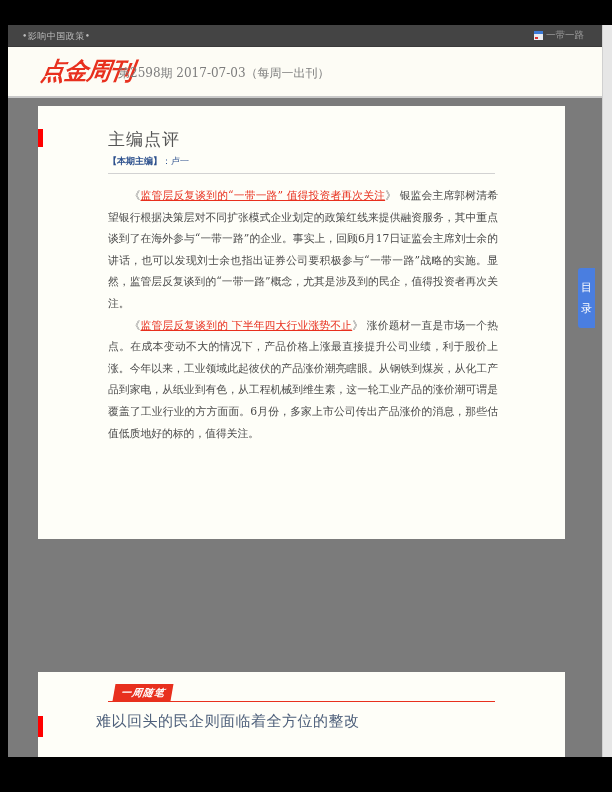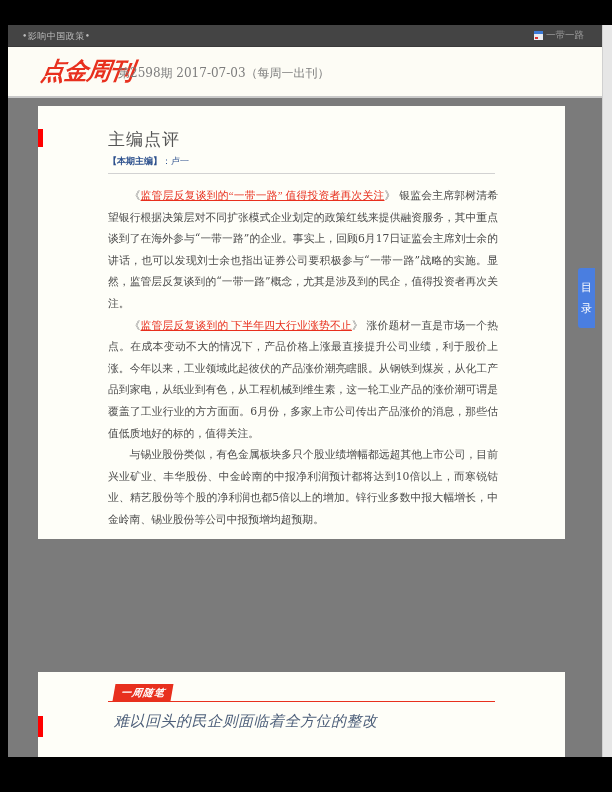--- a/index.html
+++ b/index.html
@@ -30,26 +30,26 @@
 
   .red-marker { position: absolute; left: 0; width: 5px; background: #ff0000; }
 
   .section-title { position: absolute; left: 70px; font-size: 17px; color: #555; letter-spacing: 1px; }
   .editor-line { position: absolute; left: 70px; top: 49px; font-size: 9px; color: #2b4f8c; }
   .editor-line .bracket { font-weight: bold; text-align: right; }
   .divider { position: absolute; left: 70px; top: 67px; width: 387px; height: 1px; background: #d2d2d2; }
 
   .article { position: absolute; left: 70px; top: 79px; width: 390px; font-size: 10.8px; line-height: 21.6px; color: #4a4a4a; text-align: justify; }
   .article p { text-indent: 2em; }
-  .article a { color: #e8301e; text-decoration: underline; font-family: Liberation Serif, serif; }
+  .article a { color: #e8301e; text-decoration: underline; }
   .article .quote { color: #7a7a7a; }
 
   .badge-wrap { position: absolute; left: 70px; top: 12px; width: 387px; height: 18px; border-bottom: 1.5px solid #e8301e; }
   .badge { position: absolute; left: 6px; top: 0; height: 17px; padding: 0 7px; background: #e8301e; color: #fff; font-family: "DejaVu Sans", "Liberation Sans", sans-serif; font-size: 10px; font-weight: bold; font-style: italic; line-height: 17px; transform: skewX(-10deg); letter-spacing: 1px; }
-  .card2-title { position: absolute; left: 76px; top: 40px; font-size: 15px; color: #4d5f7a; letter-spacing: 0.5px; font-style: italic; }
+  .card2-title { position: absolute; left: 58px; top: 40px; font-size: 15px; color: #4d5f7a; letter-spacing: 0.5px; }
 
   .toc-tab { position: absolute; left: 570px; top: 243px; width: 17px; height: 60px; background: #4a7ee0; border-radius: 3px 0 0 3px; color: #fff; font-family: "DejaVu Sans", "Liberation Sans", sans-serif; font-size: 11px; display: flex; flex-direction: column; align-items: center; justify-content: center; gap: 6px; cursor: pointer; }
 </style>
 </head>
 <body>
 
 <div class="top-black"></div>
 <div class="left-black"></div>
 
 <div class="viewport">
@@ -75,21 +75,20 @@
     </div>
     <div class="divider"></div>
 
     <div class="article">
       <p>
         <span class="quote">《</span><a>监管层反复谈到的“一带一路” 值得投资者再次关注</a><span class="quote">》</span><span> 银监会主席郭树清希望银行根据决策层对不同扩张模式企业划定的政策红线来提供融资服务，其中重点谈到了在海外参与“一带一路”的企业。事实上，回顾6月17日证监会主席刘士余的讲话，也可以发现刘士余也指出证券公司要积极参与“一带一路”战略的实施。显然，监管层反复谈到的“一带一路”概念，尤其是涉及到的民企，值得投资者再次关注。</span>
       </p>
       <p>
         <span class="quote">《</span><a>监管层反复谈到的 下半年四大行业涨势不止</a><span class="quote">》</span><span> 涨价题材一直是市场一个热点。在成本变动不大的情况下，产品价格上涨最直接提升公司业绩，利于股价上涨。今年以来，工业领域此起彼伏的产品涨价潮亮瞎眼。从钢铁到煤炭，从化工产品到家电，从纸业到有色，从工程机械到维生素，这一轮工业产品的涨价潮可谓是覆盖了工业行业的方方面面。6月份，多家上市公司传出产品涨价的消息，那些估值低质地好的标的，值得关注。</span>
       </p>
-      <p>与锡业股份类似，有色金属板块多只个股业绩增幅都远超其他上市公司，目前兴业矿业、丰华股份、中金岭南的中报净利润预计都将达到10倍以上，而寒锐钴业、精艺股份等个股的净利润也都5倍以上的增加。锌行业多数中报大幅增长，中金岭南、锡业股份等公司中报预增均超预期。</p>
     </div>
   </div>
 
   <div class="card card2">
     <div class="badge-wrap">
       <span class="badge">一周随笔</span>
     </div>
     <div class="red-marker" style="top:44px;height:21px;"></div>
     <div class="card2-title">难以回头的民企则面临着全方位的整改</div>
   </div>

